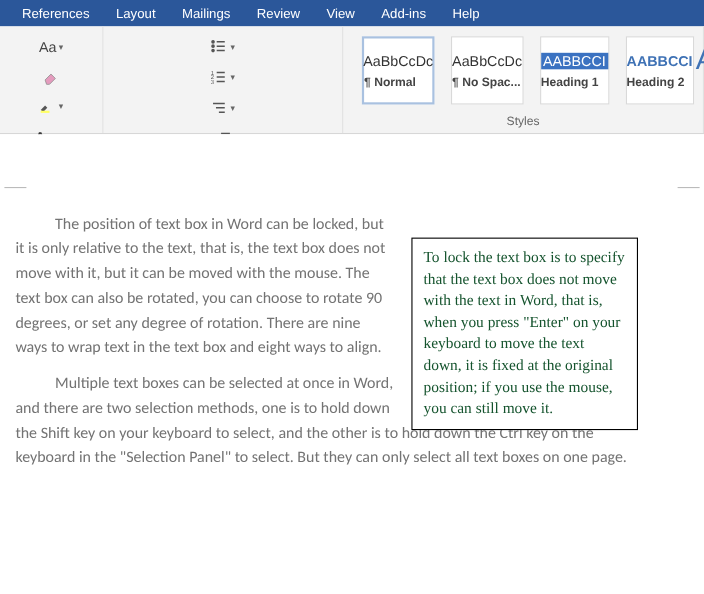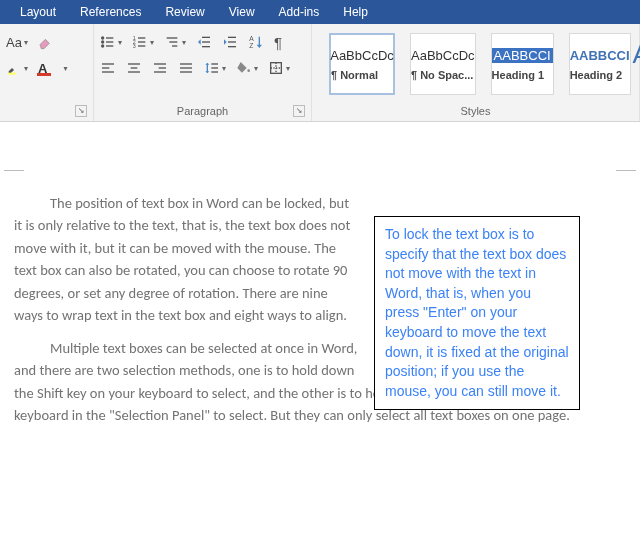--- a/index.html
+++ b/index.html
@@ -59,21 +59,21 @@
   .group-label .launcher {
     position: absolute;
     right: 2px;
     top: 2px;
     width: 12px; height: 12px;
     border: 1px solid #bcbcbc;
     font-size: 8px;
     color:#666;
     display:flex;align-items:center;justify-content:center;
   }
-  .rowctl { display:flex; gap:6px; align-items:center;}
+  .rowctl { display:flex; gap:6px; align-items:center;flex-direction:column;}
   .ctl {
     display:flex; align-items:center; gap:2px;
     padding:1px 2px;
     height:22px;
     color:#444;
     cursor: pointer;
   }
   .ctl svg { width:16px; height:16px; display:block;}
   .ctl .dd { font-size:8px; color:#666; }
   .fontgrp { width: 94px; flex:none;}
@@ -119,38 +119,39 @@
     line-height:1.55;
   }
   .body-text p { margin-bottom:10px;}
   .body-text p .indent { display:inline-block; width:36px;}
   .textbox {
     position:absolute;
     left:374px; top:94px;
     width:206px;
     border:1px solid #000;
     padding:8px 10px;
-    font-family: Liberation Sans, sans-serif;
+    font-family: Liberation Serif, serif;
     font-size:14px;
-    color:#3b82f6;
+    color:#14532d;
     background:#fff;
     line-height:1.4;
   }
   .float-spacer {
     float:right;
     width:220px;
     height:188px;
   }
 </style>
 </head>
 <body>
 
 <div class="tabbar">
+  <div class="tab">References</div>
   <div class="tab">Layout</div>
-  <div class="tab">References</div>
+  <div class="tab">Mailings</div>
   <div class="tab">Review</div>
   <div class="tab">View</div>
   <div class="tab">Add-ins</div>
   <div class="tab">Help</div>
 </div>
 
 <div class="ribbon">
 
   <div class="group fontgrp">
     <div class="group-body">

